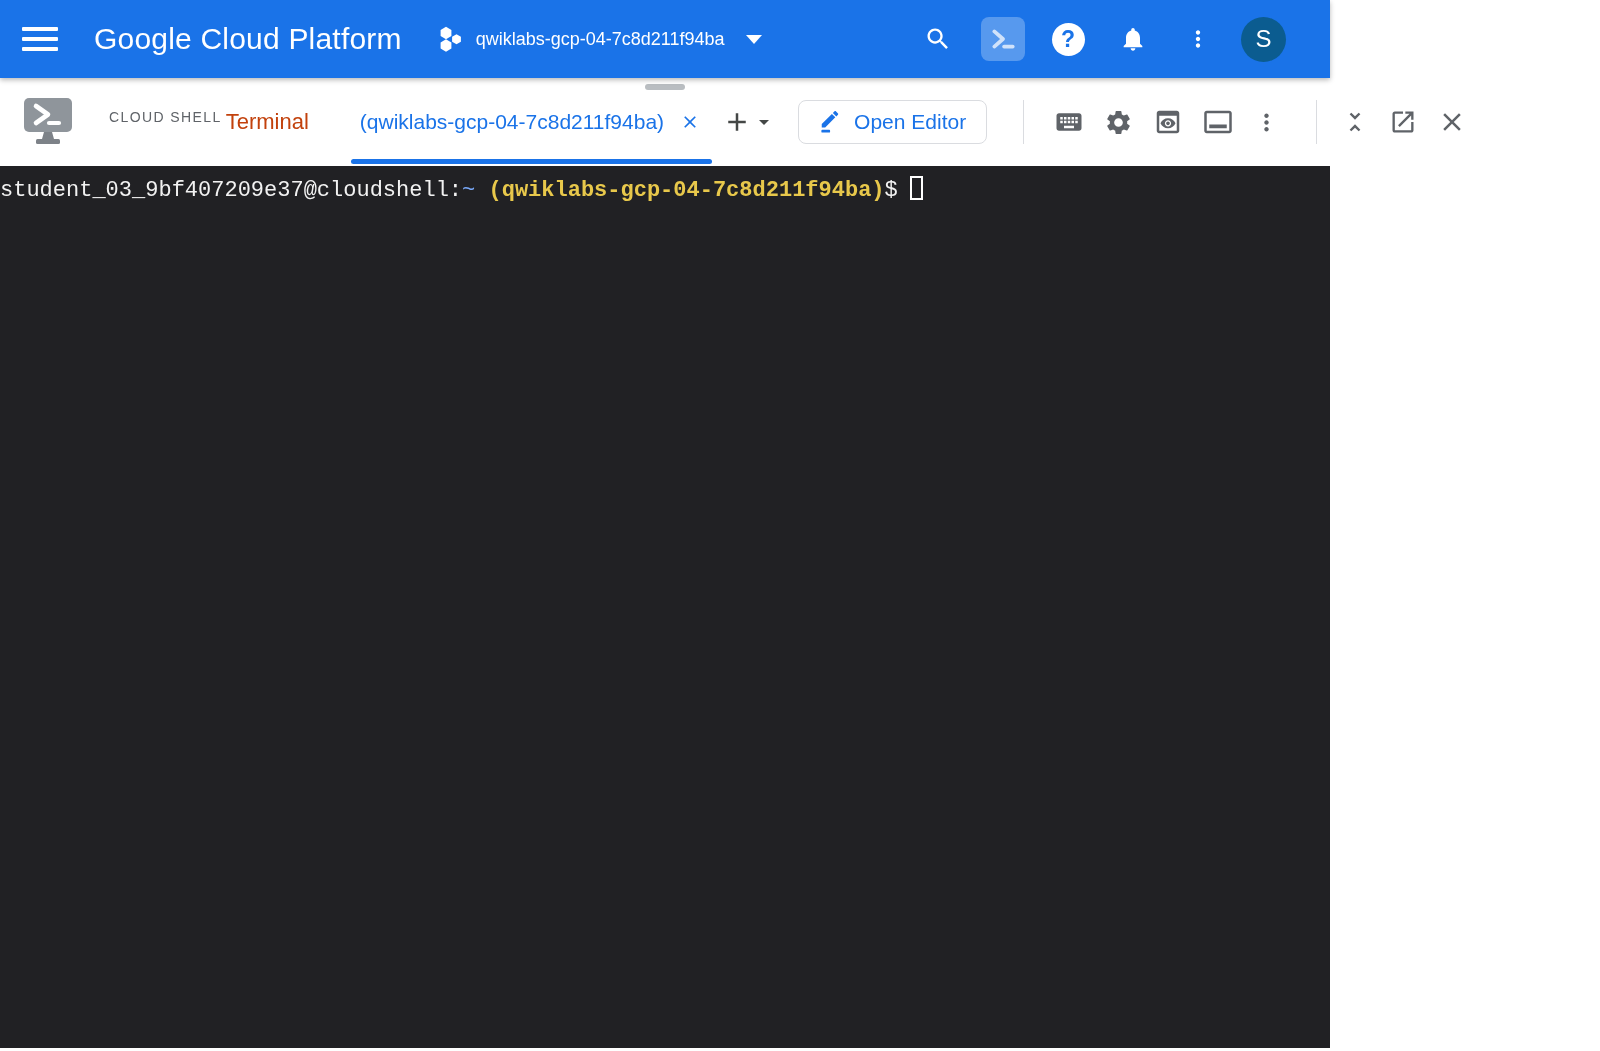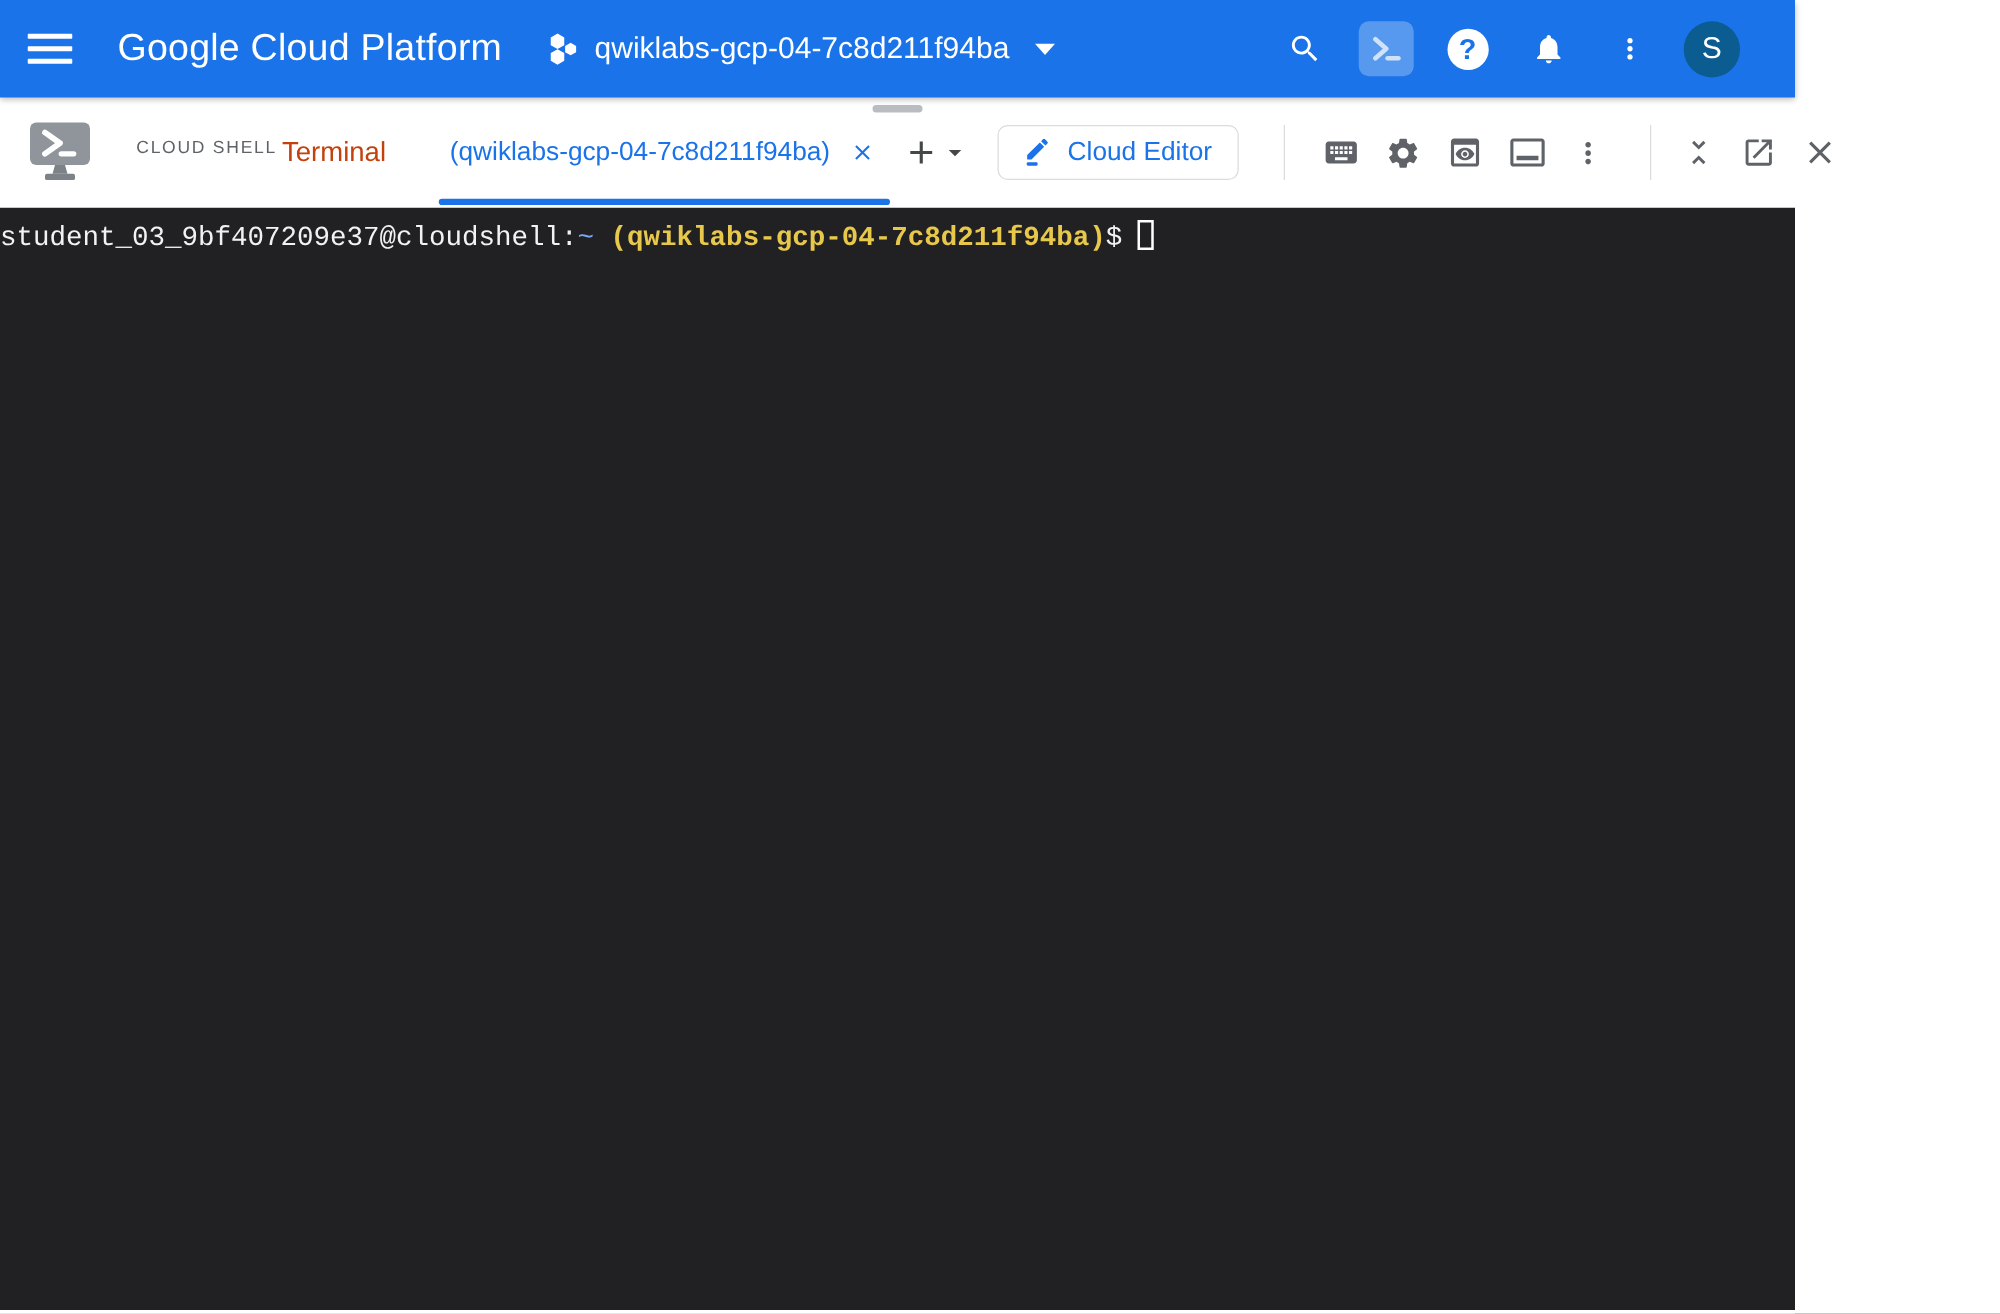--- a/index.html
+++ b/index.html
@@ -2,21 +2,21 @@
 <html style="--header-bg: #1a73e8; --accent-blue: #1a73e8; --terminal-bg: #212124; --prompt-path-color: #79a8f9; --prompt-project-color: #e8c84b; --avatar-bg: #0b5c90;"><head>
 <meta charset="utf-8">
 <style>
   * { box-sizing: border-box; }
   html, body { margin: 0; padding: 0; }
   body {
     width: 1600px; height: 1051px; overflow: hidden;
     font-family: "Liberation Sans", sans-serif;
     background: #ffffff;
   }
-  .app { display: flex; flex-direction: column; width: 1436px; height: 1051px; }
+  .app { display: flex; flex-direction: column; width: 1330px; height: 1051px; }
 
   
   .gcp-header {
     height: 78px; flex: 0 0 78px;
     background: var(--header-bg, #1a73e8);
     display: flex; align-items: center;
     color: #fff; position: relative; z-index: 3;
     box-shadow: 0 2px 5px rgba(0,0,0,.28);
   }
   .icon-btn {
@@ -26,21 +26,21 @@
   }
   .menu-btn { width: 48px; height: 48px; margin-left: 16px; }
   .logo {
     font-size: 30px; font-weight: 500; letter-spacing: .2px;
     margin-left: 30px; white-space: nowrap; cursor: pointer;
   }
   .project-selector {
     display: flex; align-items: center; margin-left: 35px; gap: 13px;
     cursor: pointer;
   }
-  .project-name { font-size: 24px; white-space: nowrap; }
+  .project-name { font-size: 18px; white-space: nowrap; }
   .project-selector .caret { margin-left: 7px; }
   .header-actions {
     margin-left: auto; margin-right: 44px;
     display: flex; align-items: center; gap: 21px;
   }
   .header-actions .icon-btn { width: 44px; height: 44px; }
   .shell-active { background: rgba(255,255,255,.27); border-radius: 8px; }
   .shell-glyph { opacity: .72; }
   .help-circle {
     width: 33px; height: 33px; border-radius: 50%; background: #fff;
@@ -201,21 +201,21 @@
       <svg width="26" height="26" viewBox="0 0 24 24" fill="currentColor">
         <path d="M7 10l5 5 5-5z"></path>
       </svg>
     </button>
 
     <button class="open-editor">
       <svg width="22" height="22" viewBox="0 0 24 24" fill="currentColor">
         <path d="M3 14.25V18h3.75L17.81 6.94l-3.75-3.75L3 14.25zM20.71 4.04c.39-.39.39-1.02 0-1.41L18.37.29c-.39-.39-1.02-.39-1.41 0l-1.83 1.83 3.75 3.75 1.83-1.83z"></path>
         <rect x="2.6" y="20.5" width="9.5" height="3" rx="1"></rect>
       </svg>
-      <span>Cloud Editor</span>
+      <span>Open Editor</span>
     </button>
 
     <div class="v-divider"></div>
 
     <button class="icon-btn tool-btn first">
       <svg width="30" height="30" viewBox="0 0 24 24" fill="currentColor">
         <path d="M20 5H4c-1.1 0-1.99.9-1.99 2L2 17c0 1.1.9 2 2 2h16c1.1 0 2-.9 2-2V7c0-1.1-.9-2-2-2zm-9 3h2v2h-2V8zm0 3h2v2h-2v-2zM8 8h2v2H8V8zm0 3h2v2H8v-2zm-1 2H5v-2h2v2zm0-3H5V8h2v2zm9 7H8v-2h8v2zm0-4h-2v-2h2v2zm0-3h-2V8h2v2zm3 3h-2v-2h2v2zm0-3h-2V8h2v2z"></path>
       </svg>
     </button>
     <button class="icon-btn tool-btn">

